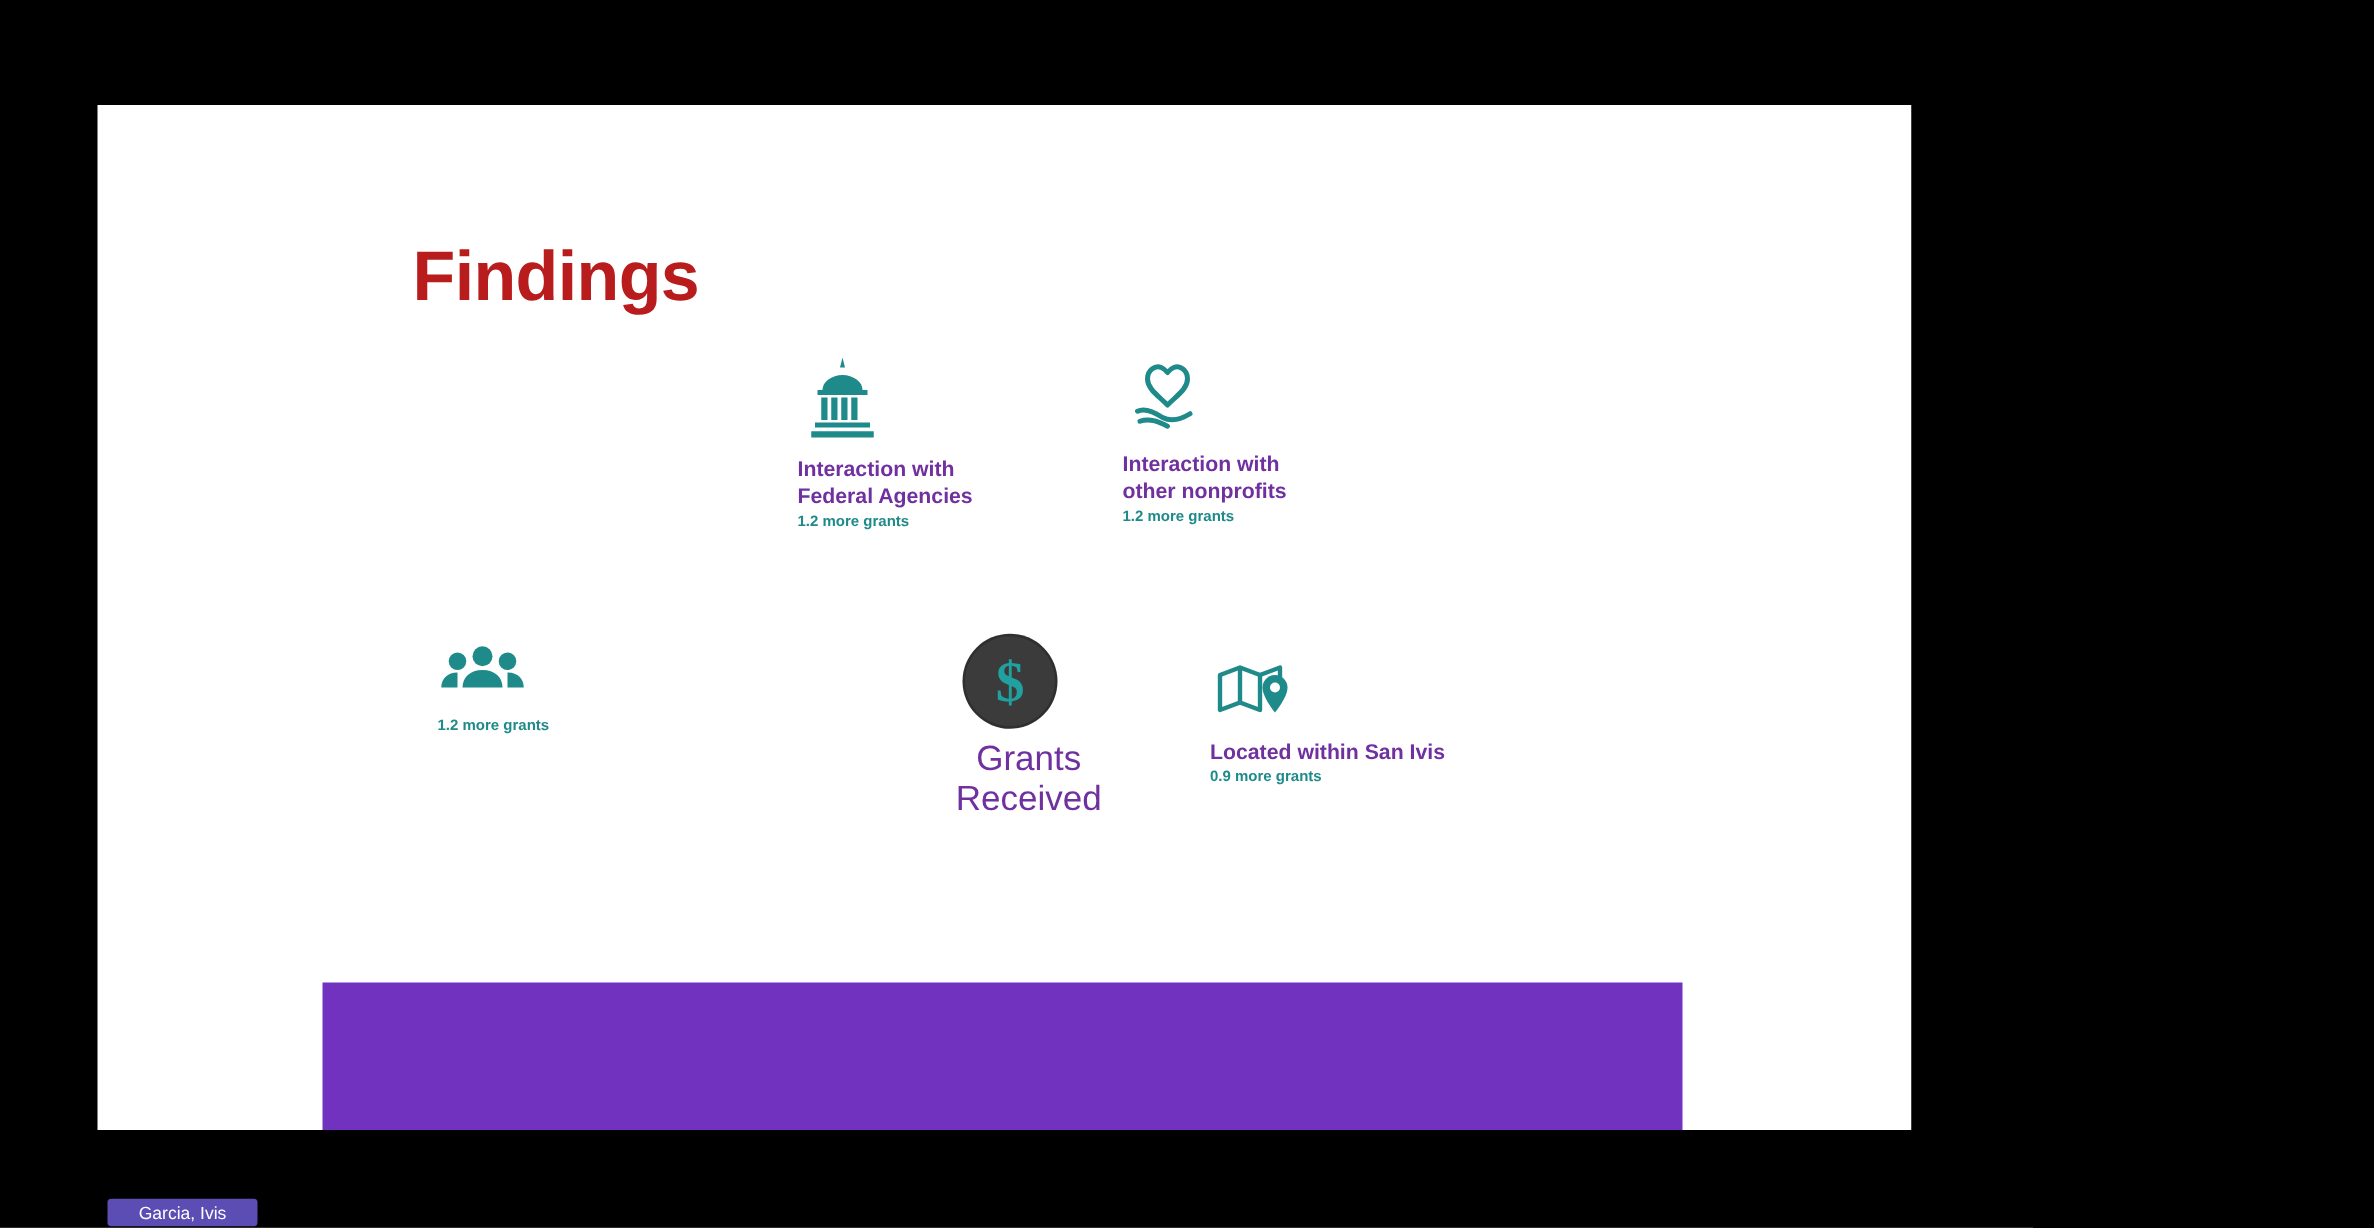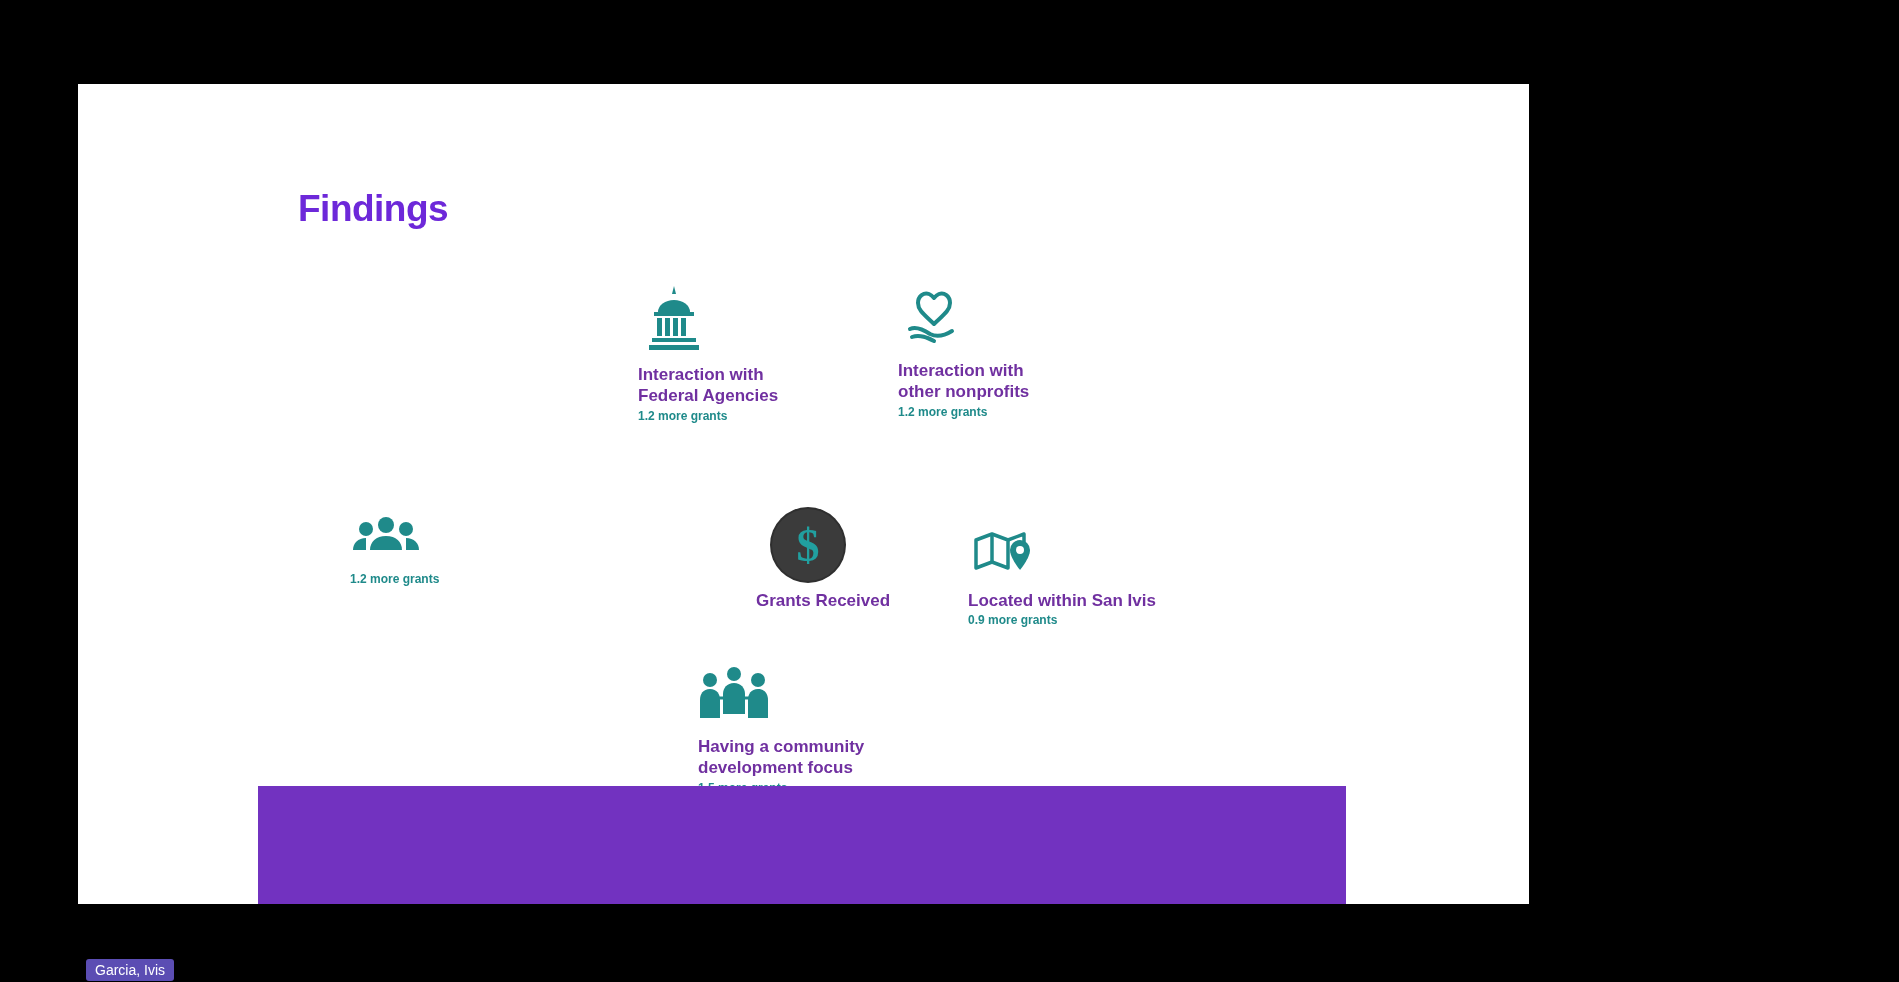--- a/index.html
+++ b/index.html
@@ -14,24 +14,24 @@
   
   .slide {
     position:absolute;
     left:78px; top:84px;
     width:1451px; height:820px;
     background:#ffffff;
     overflow:hidden;
   }
   .slide-title {
     position:absolute;
-    left:220px; top:104px;
-    font-size:37px;
+    left:252px; top:104px;
+    font-size:56px;
     font-weight:bold;
-    color:#6d28d9;
+    color:#b91c1c;
     letter-spacing:-0.5px;
   }
 
   .node { position:absolute; text-align:left; }
   .node .icon { display:block; margin:0 auto 6px auto; }
   .node .lbl {
     font-size:17px; font-weight:bold; color:#7030a0; line-height:1.25;
     white-space:pre-line;
   }
   .node .val {
@@ -42,42 +42,42 @@
   #node-federal   { left:560px; top:200px; width:240px; }
   #node-nonprofit { left:820px; top:200px; width:240px; }
   #node-conf      { left:272px; top:430px; width:280px; }
   #node-sanjuan   { left:890px; top:440px; width:300px; }
   #node-community { left:620px; top:580px; width:260px; }
 
   #node-center {
     position:absolute; left:640px; top:425px; width:180px; text-align:center;
   }
   #node-center .centerlbl {
-    font-size:17px; font-weight:bold; color:#7030a0; margin-top:10px;margin-left:30px;
+    font-size:28px; font-weight:normal; color:#7030a0; margin-top:10px;margin-left:30px;
   }
   .coin {
     width:72px; height:72px; border-radius:50%;
     background:#3b3b3b; margin:0 auto;
     display:flex; align-items:center; justify-content:center;
     color:#21a0a0; font-size:46px; font-weight:bold; font-family:"Liberation Serif", serif;
     box-shadow:0 0 0 2px #2f2f2f;
   }
 
   .purple-bar {
     position:absolute; left:180px; bottom:0; width:1088px; height:118px;
     background:#7232c0;
   }
 
   
   .rail { position:absolute; right:0; top:0; width:372px; height:982px; }
 
   
   #self-name-chip {
     position:absolute; left:86px; top:959px;
-    background:#5b4db3; color:#fff; font-size:14px; padding:3px 9px; border-radius:3px;
+    background:#5b4db3; color:#fff; font-size:14px; padding:3px 25px; border-radius:3px;
   }
 </style>
 </head>
 <body>
 
 <div class="stage">
 
   <div class="slide">
 
     <div class="slide-title">Findings</div>
@@ -152,41 +152,20 @@
           <g fill="#1f8a8a">
             <path d="M52 16 a10 10 0 0 1 10 10 c0 8 -10 20 -10 20 c0 0 -10 -12 -10 -20 a10 10 0 0 1 10 -10 z"></path>
             <circle cx="52" cy="26" r="4" fill="#ffffff"></circle>
           </g>
         </svg>
       </span>
       <div class="lbl">Located within San Ivis</div>
       <div class="val">0.9 more grants</div>
     </div>
 
-    <div class="node" id="node-community">
-      <span class="icon">
-        <svg width="72" height="62" viewBox="0 0 72 62">
-          <g fill="#1f8a8a">
-            <circle cx="36" cy="10" r="7"></circle>
-            <path d="M36 19 c-7 0 -11 5 -11 11 v20 h22 v-20 c0 -6 -4 -11 -11 -11 z"></path>
-            <circle cx="12" cy="16" r="7"></circle>
-            <path d="M12 25 c-7 0 -10 5 -10 11 v18 h20 v-18 c0 -6 -3 -11 -10 -11 z"></path>
-            <circle cx="60" cy="16" r="7"></circle>
-            <path d="M60 25 c7 0 10 5 10 11 v18 h-20 v-18 c0 -6 3 -11 10 -11 z"></path>
-          </g>
-          <g fill="none" stroke="#1f8a8a" stroke-width="3">
-            <path d="M20 34 L28 34"></path>
-            <path d="M44 34 L52 34"></path>
-          </g>
-        </svg>
-      </span>
-      <div class="lbl">Having a community
-development focus</div>
-      <div class="val">1.5 more grants</div>
-    </div>
 
     <div class="purple-bar"></div>
   </div>
 
   <div class="rail">
 
     
     
     
 

